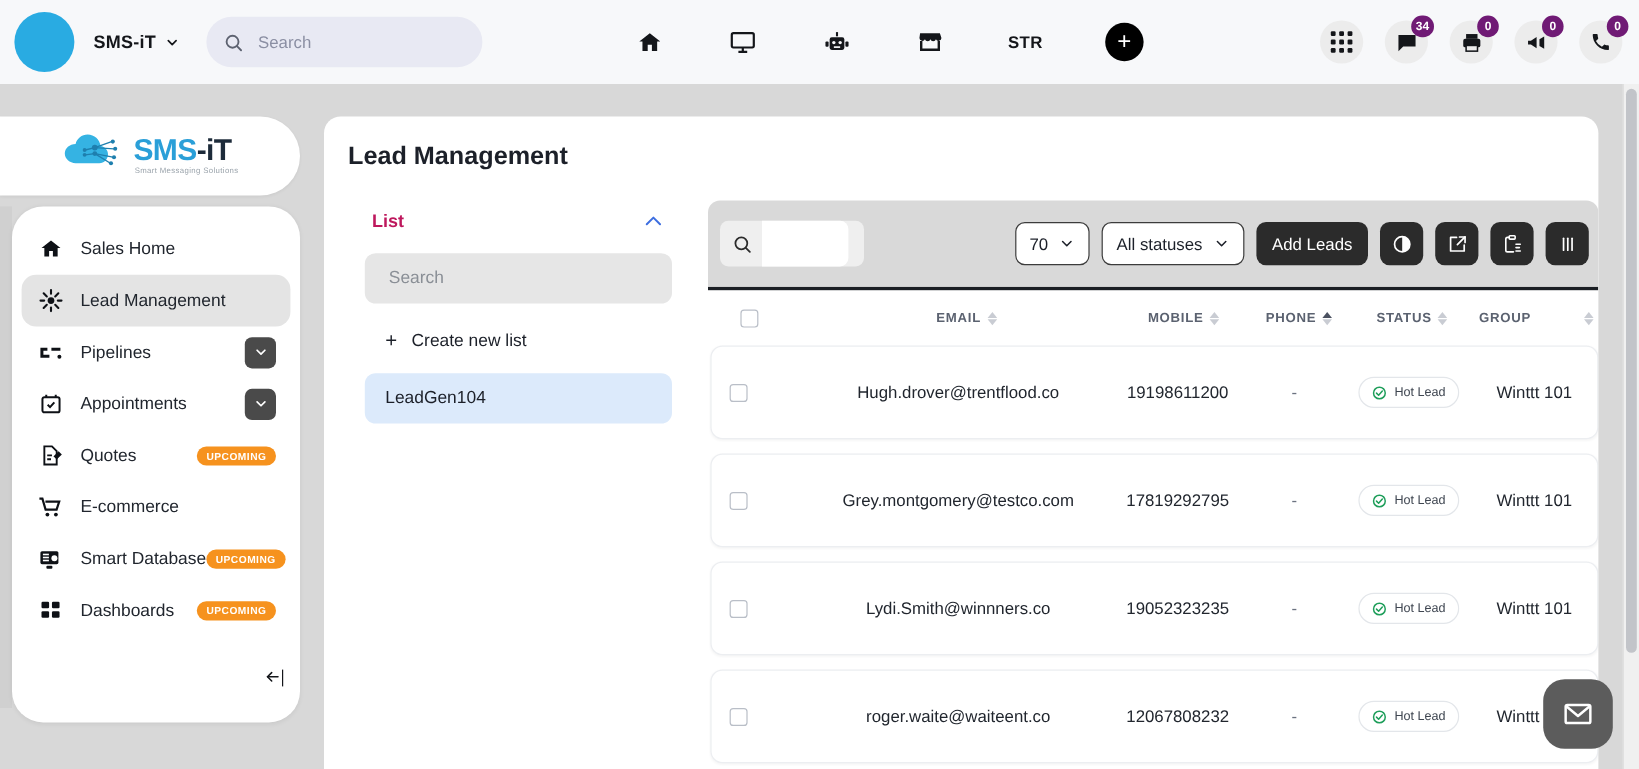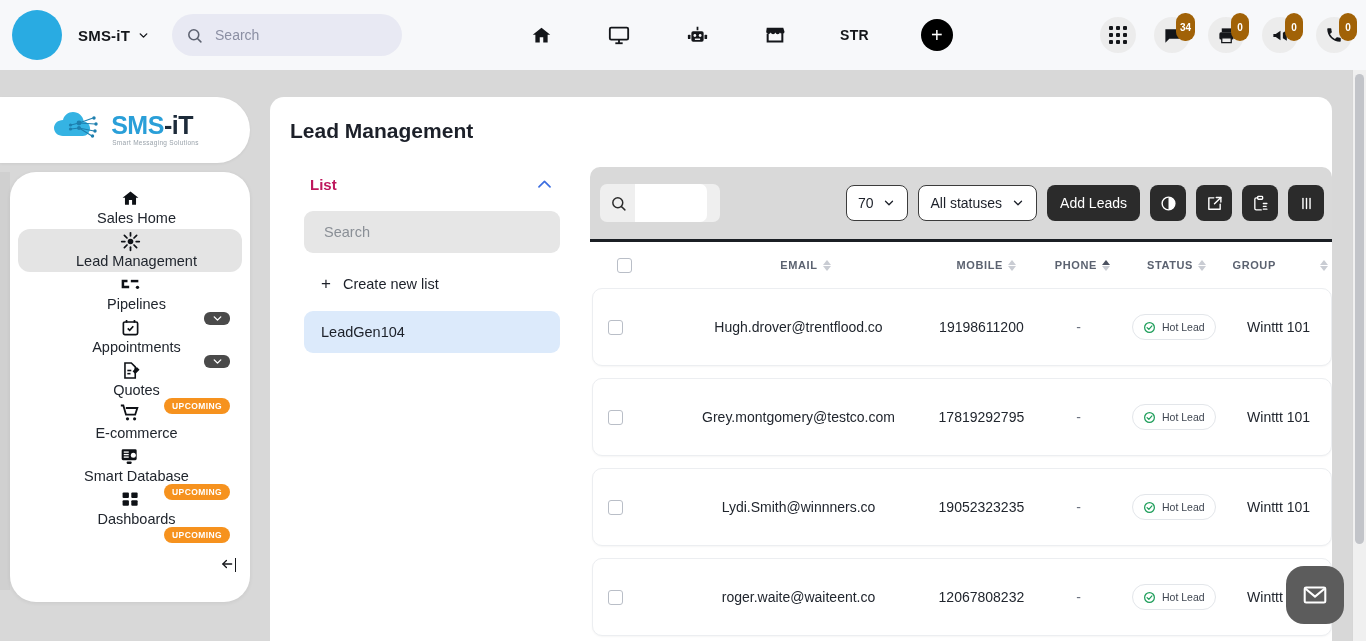--- a/index.html
+++ b/index.html
@@ -46,22 +46,22 @@
   }
 
   .right-icons { display: flex; align-items: center; gap: 18px; margin-left: auto; margin-right: 14px; }
   .ric {
     position: relative; width: 36px; height: 36px; border-radius: 50%;
     background: #ececec; display: flex; align-items: center; justify-content: center;
     color: #14161a; cursor: pointer;
   }
   .badge {
     position: absolute; top: -4px; right: -5px;
-    min-width: 18px; height: 28px; padding: 0 4px;
-    border-radius: 9px; background: #a16207; color: #fff;
+    min-width: 18px; height: 18px; padding: 0 4px;
+    border-radius: 9px; background: #701a75; color: #fff;
     font-size: 10px; font-weight: 700;
     display: flex; align-items: center; justify-content: center;
   }
   .grid-dots { display: grid; grid-template-columns: repeat(3,4px); gap: 3px; }
   .grid-dots i { width: 4px; height: 4px; background: #14161a; border-radius: 1px; display:block;}
 
   
   .sidebar-logo {
     position: absolute; left: 0; top: 97px;
     width: 250px; height: 66px;
@@ -84,21 +84,21 @@
     overflow: hidden;
     box-shadow: 0 1px 4px rgba(0,0,0,.07);
   }
   .sb-scrollcol {
     position: absolute; left: 0; top: 172px; width: 10px; height: 418px;
     background: #d0d0d0;
   }
   .sb-item {
     display: flex; align-items: center;
     height: 43px; margin: 0 8px; padding: 0 12px;
-    border-radius: 12px; cursor: pointer; flex-direction: column;
+    border-radius: 12px; cursor: pointer;
   }
   .sb-item.active { background: #e4e4e4; }
   .sb-ic { width: 24px; display: flex; align-items: center; justify-content: center; color: #0e1116; flex: 0 0 24px; }
   .sb-label { margin-left: 13px; font-size: 14.5px; color: #21262e; white-space: nowrap; }
   .sb-chevbox {
     margin-left: auto; width: 26px; height: 26px; border-radius: 6px;
     background: #4a4a4a; color: #fff;
     display: flex; align-items: center; justify-content: center;
   }
   .sb-upcoming {

